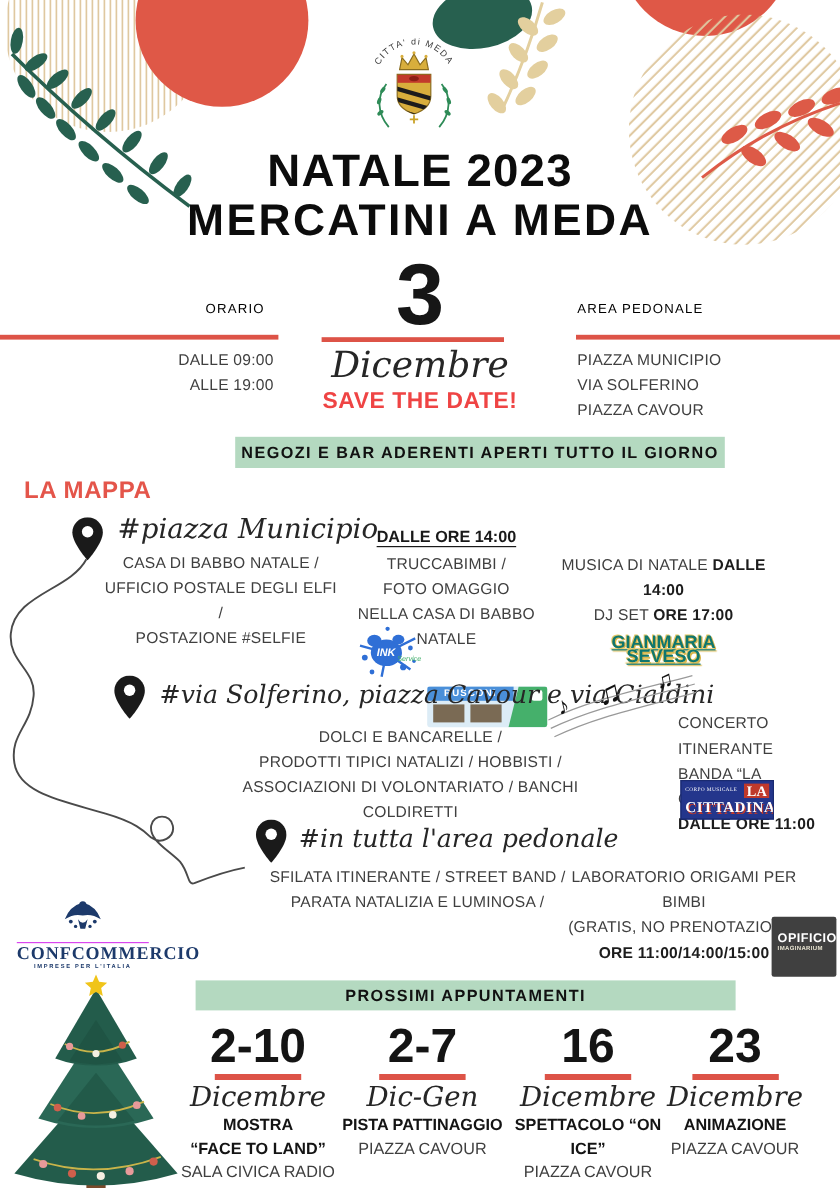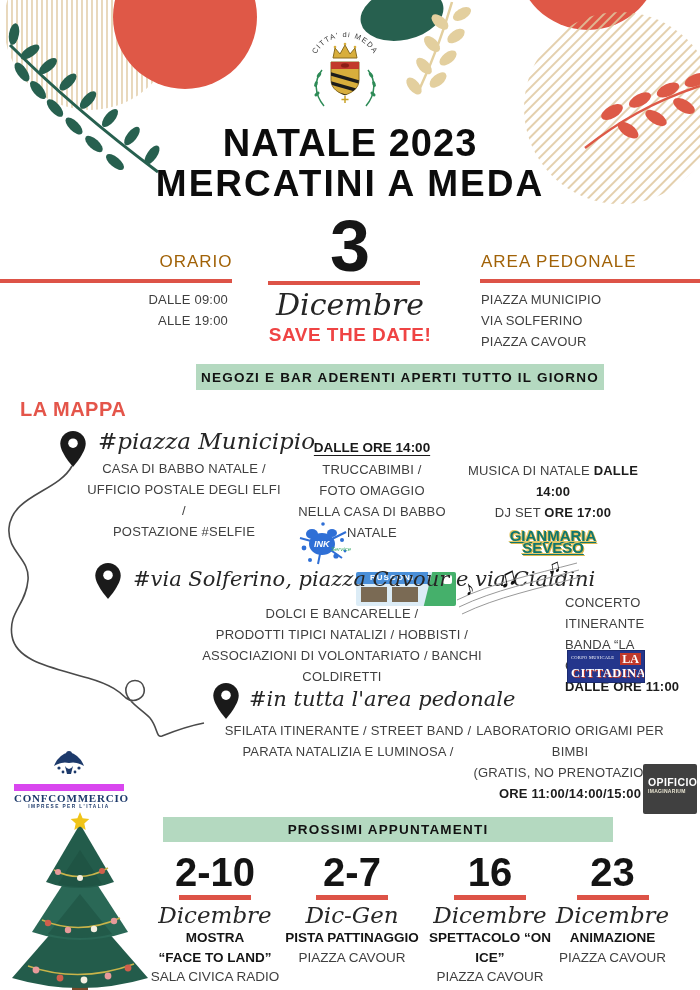--- a/index.html
+++ b/index.html
@@ -6,21 +6,21 @@
   .poster{position:relative;width:700px;height:990px;background:#ffffff;overflow:hidden;
           font-family:"Liberation Sans",sans-serif;}
   .abs{position:absolute;}
   .ctr{text-align:center;}
   .rt{text-align:right;}
   .caps{font-size:13px;line-height:1.62;color:#3f3f3f;letter-spacing:.2px;}
   .caps b{font-weight:700;color:#1c1c1c;}
   .script{font-family:"DejaVu Serif",serif;font-style:italic;color:#262626;}
   .title1{font-size:38px;font-weight:800;letter-spacing:1px;color:#0c0c0c;}
   .title2{font-size:37px;font-weight:800;letter-spacing:2px;color:#0c0c0c;}
-  .sec-label{font-size:17px;color:#a16207;letter-spacing:1px;}
+  .sec-label{font-size:11px;color:#000000;letter-spacing:1px;}
   .redbar{background:#dd5347;height:4px;}
   .bignum{font-size:72px;font-weight:800;color:#161616;line-height:1;}
   .save{font-weight:800;font-size:19px;color:#ef4444;letter-spacing:.5px;}
   .banner{background:#b4d9c0;color:#111;font-weight:700;font-size:13.5px;letter-spacing:1.2px;
           display:flex;align-items:center;justify-content:center;}
   .mappa{color:#e4554a;font-weight:800;font-size:20px;letter-spacing:.5px;}
   .u{font-weight:700;color:#191919;text-decoration:underline;text-underline-offset:3px;font-size:13.5px;}
   .num2{font-size:40px;font-weight:800;line-height:1;color:#141414;}
   .evt-bold{font-weight:700;color:#141414;font-size:13.5px;line-height:1.45;}
   .evt-plain{font-size:13.5px;color:#3f3f3f;line-height:1.45;}
@@ -45,22 +45,22 @@
   .rus-crest{position:absolute;right:4px;top:3px;width:9px;height:9px;background:#fff;border-radius:2px;}
   
   .ink{position:relative;width:54px;height:48px;}
   
   .opificio{width:54px;height:50px;background:#404040;border-radius:2px;box-sizing:border-box;
             padding:13px 5px 0;color:#fff;}
   .opi1{font-size:10.5px;font-weight:800;letter-spacing:.4px;line-height:1;}
   .opi2{font-size:5px;font-weight:700;letter-spacing:.3px;color:#e9e5d2;line-height:1.4;}
   
   .confc{width:110px;text-align:center;color:#1d3a6b;}
-  .confc-name{font-family:"Liberation Serif",serif;font-size:11px;font-weight:600;letter-spacing:.8px;
-              border-top:7px solid #d946ef;padding-top:1px;}
+  .confc-name{font-family:"Liberation Serif",serif;font-size:15px;font-weight:600;letter-spacing:.8px;
+              border-top:1px solid #d946ef;padding-top:1px;}
   .confc-tag{font-size:4.8px;font-weight:700;letter-spacing:1.4px;}
 </style>
 </head>
 <body>
 
 <div class="poster">
 
   <svg class="abs" style="left:0;top:0;" width="700" height="250" viewBox="0 0 700 250">
     <defs>
       <pattern id="vlines" width="5" height="8" patternUnits="userSpaceOnUse">

